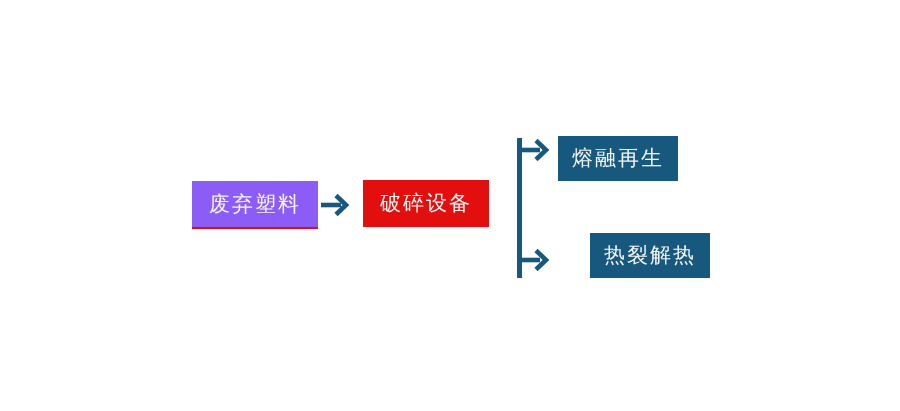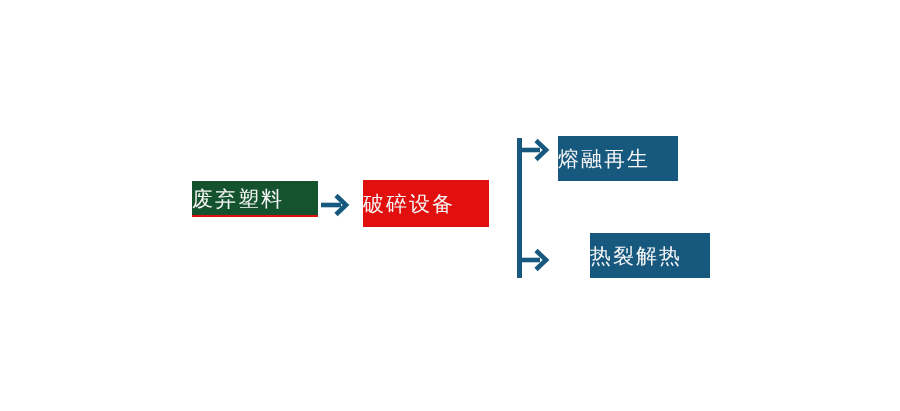--- a/index.html
+++ b/index.html
@@ -12,36 +12,38 @@
     width: 900px;
     height: 411px;
     background: #ffffff;
     overflow: hidden;
     font-family: "Liberation Sans", sans-serif;
   }
   .node {
     position: absolute;
     display: flex;
     align-items: center;
+    justify-content: center;
     box-sizing: border-box;
+    font-family: Liberation Serif, serif;
   }
   .node-label {
     color: #f5f5f5;
     font-size: 21px;
     letter-spacing: 2px;
     line-height: 1;
     white-space: nowrap;
     font-weight: 400;
   }
   .node-waste {
     left: 192px;
     top: 181px;
     width: 126px;
-    height: 36px;
-    background: #14532d;
+    height: 48px;
+    background: #8b5cf6;
     border-bottom: 2px solid #e1100f;
   }
   .node-crush {
     left: 363px;
     top: 180px;
     width: 126px;
     height: 47px;
     background: #e1100f;
   }
   .node-melt {

